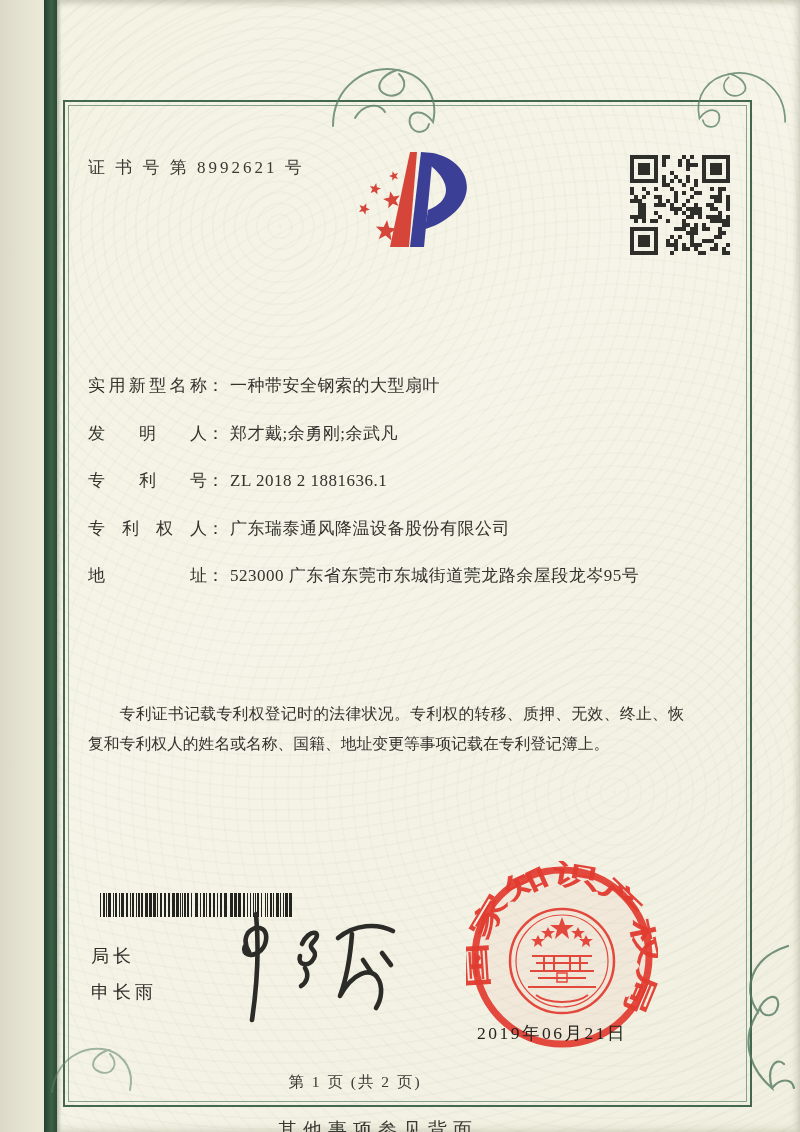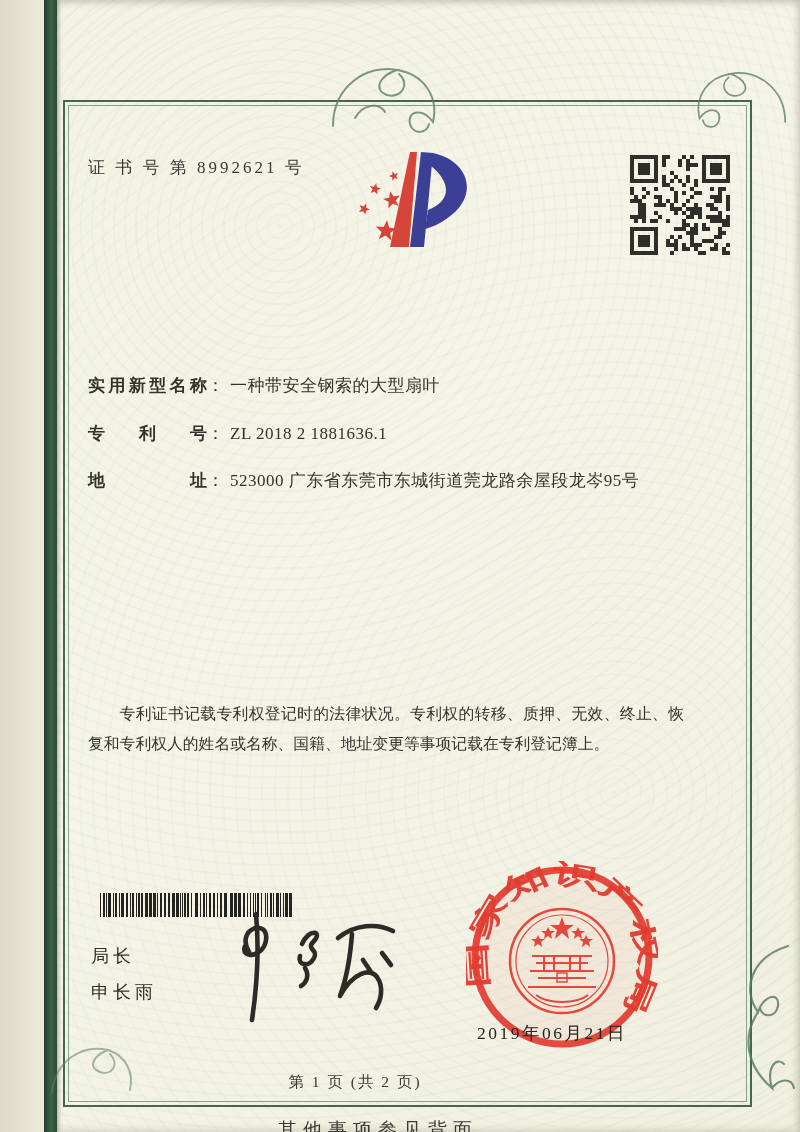--- a/index.html
+++ b/index.html
@@ -42,21 +42,21 @@
   }
   .logo{position:absolute;left:342px;top:146px;}
   .qr{position:absolute;left:627px;top:152px;}
   .title{
     position:absolute;left:55px;top:278px;width:660px;
     text-align:center;font-size:42px;font-weight:700;color:#2e2e2a;
     letter-spacing:9px;white-space:nowrap;
   }
   .fields{position:absolute;left:88px;top:372px;width:600px;}
   .frow{margin-bottom:20.5px;font-size:17px;color:#33332e;line-height:27px;white-space:nowrap;}
-  .flabel{display:inline-block;width:119px;text-align-last:justify;text-align:justify;vertical-align:top;font-weight:bold;}
+  .flabel{display:inline-block;width:119px;text-align-last:justify;text-align:justify;vertical-align:top;}
   .fcolon{display:inline-block;margin-right:6px;}
   .fvalue{letter-spacing:.5px;margin-top:9px;}
   .frow.double .pair2{margin-left:52px;}
   .frow.double .flabel2{display:inline-block;}
   .paras{
     position:absolute;left:88px;top:699px;width:596px;
     font-size:15.8px;line-height:29.5px;color:#33332e;text-align:justify;
   }
   .paras p{margin:0;text-indent:2em;}
   .barcode{position:absolute;left:100px;top:893px;height:24px;display:flex;align-items:stretch;}
@@ -315,21 +315,27 @@
       <rect x="95" y="99" width="4" height="4" fill="#2e2e2a"></rect>
       <rect x="99" y="99" width="4" height="4" fill="#2e2e2a"></rect>
     </svg>
 
 
   <div class="fields">
     <div class="frow">
       <span class="flabel">实用新型名称</span><span class="fcolon">：</span><span class="fvalue">一种带安全钢索的大型扇叶</span>
     </div>
     <div class="frow">
+      <span class="flabel">发明人</span><span class="fcolon">：</span><span class="fvalue">郑才戴;余勇刚;余武凡</span>
+    </div>
+    <div class="frow">
       <span class="flabel">专利号</span><span class="fcolon">：</span><span class="fvalue">ZL 2018 2 1881636.1</span>
+    </div>
+    <div class="frow">
+      <span class="flabel">专利权人</span><span class="fcolon">：</span><span class="fvalue">广东瑞泰通风降温设备股份有限公司</span>
     </div>
     <div class="frow">
       <span class="flabel">地址</span><span class="fcolon">：</span><span class="fvalue">523000 广东省东莞市东城街道莞龙路余屋段龙岑95号</span>
     </div>
   </div>
 
   <div class="paras">
     <p>专利证书记载专利权登记时的法律状况。专利权的转移、质押、无效、终止、恢复和专利权人的姓名或名称、国籍、地址变更等事项记载在专利登记簿上。</p>
   </div>
 

